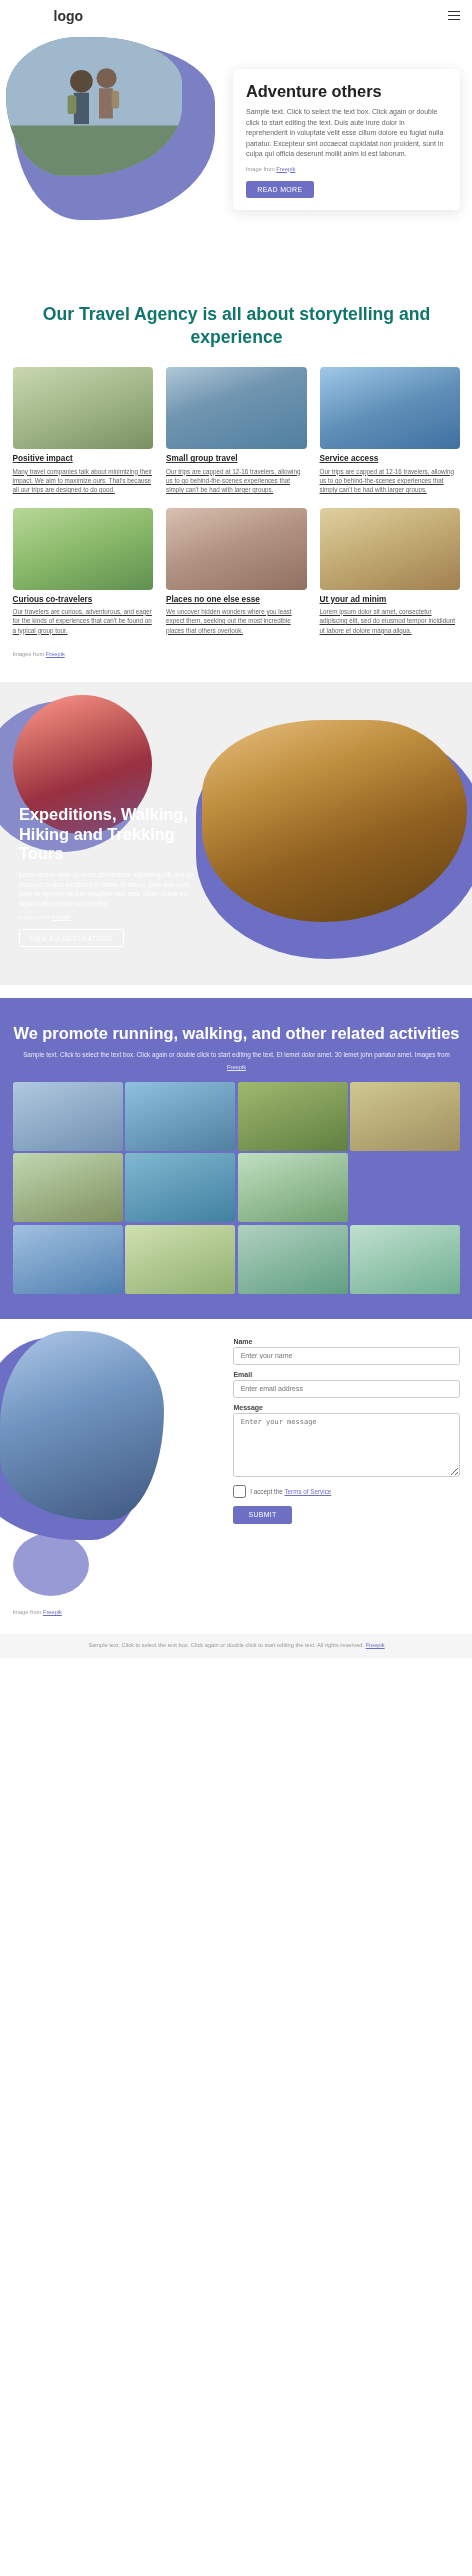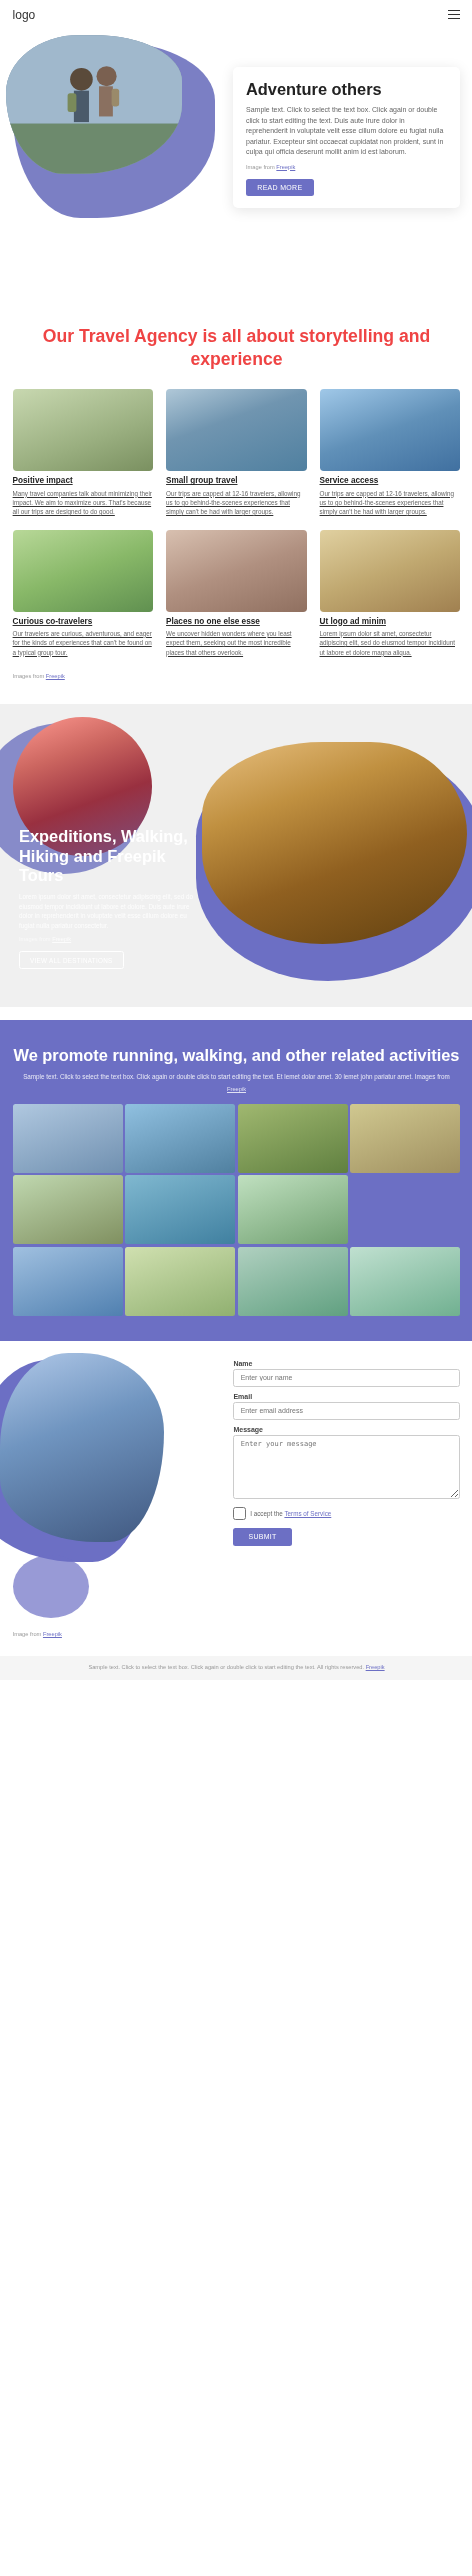--- a/index.html
+++ b/index.html
@@ -1,39 +1,39 @@
 <!DOCTYPE html>
 <html style="font-size:10px"><head>
   <meta charset="utf-8">
   <style>
     * { margin: 0; padding: 0; box-sizing: border-box; }
     body { font-family: Arial, sans-serif; width: 473px; background: #fff; color: #333; overflow-x: hidden; }
 
     
     .header { display: flex; justify-content: space-between; align-items: center; padding: 7.6px 12.6px; }
-    .logo { font-weight: normal; font-size: 12px; color: #333; }
+    .logo { font-weight: bold; font-size: 14px; color: #333; margin-left: 41px; }
     .hamburger { display: flex; flex-direction: column; gap: 2.5px; cursor: pointer; }
     .hamburger span { width: 12.6px; height: 1.3px; background: #333; display: block; }
 
     
     .hero { position: relative; height: 240px; overflow: hidden; }
     .hero-blob-bg { position: absolute; top: 12.6px; left: 12.6px; width: 202px; height: 176px; background: #7b7fc4; border-radius: 50% 60% 70% 40% / 50% 40% 60% 70%; z-index: 1; }
     .hero-img-circle { position: absolute; top: 6.3px; left: 6.3px; width: 176px; height: 139px; border-radius: 50% 60% 70% 40% / 50% 40% 60% 70%; overflow: hidden; z-index: 2; background: #8a9bb5; }
     .hero-img-circle .photo-placeholder { width: 100%; height: 100%; background: linear-gradient(135deg, #a8b8c8 0%, #7a8fa0 50%, #6b7f90 100%); display: flex; align-items: center; justify-content: center; }
     .couple-svg { width: 100%; height: 100%; }
     .hero-card { position: absolute; top: 38px; right: 12.6px; width: 227px; background: #fff; border-radius: 5px; padding: 12.6px; box-shadow: 0 2.5px 12.6px rgba(0,0,0,0.1); z-index: 3; }
     .hero-card h1 { font-size: 16.4px; font-weight: bold; color: #222; margin-bottom: 6.3px; }
     .hero-card p { font-size: 7px; color: #666; line-height: 1.5; margin-bottom: 5px; }
     .hero-card .img-from { font-size: 5.7px; color: #999; margin-bottom: 7.6px; }
     .hero-card .img-from a { color: #6c6fc4; text-decoration: underline; }
     .hero-btn { background: #6c6fc4; color: #fff; border: none; padding: 5px 11.3px; border-radius: 2.5px; font-size: 7px; cursor: pointer; letter-spacing: 0.3px; text-transform: uppercase; }
 
     
     .section-title { text-align: center; padding: 31.5px 19px 19px; }
-    .section-title h2 { font-size: 17.6px; font-weight: bold; color: #ef4444; line-height: 1.3; margin-top: 24px; }
+    .section-title h2 { font-size: 17.6px; font-weight: bold; color: #0f766e; line-height: 1.3; }
 
     
     .cards-grid { display: grid; grid-template-columns: 1fr 1fr 1fr; gap: 12.6px; padding: 0 12.6px 12.6px; text-decoration: underline; }
     .card-item img, .card-item .card-img { width: 100%; height: 82px; border-radius: 3.8px; object-fit: cover; }
     .card-img { border-radius: 3.8px; }
     .card-item h3 { font-size: 8.2px; font-weight: bold; margin: 5px 0 3.2px; color: #222; }
     .card-item p { font-size: 6.3px; color: #666; line-height: 1.5; }
     .img-credit { text-align: left; padding: 3.2px 12.6px 12.6px; font-size: 5.7px; color: #999; }
     .img-credit a { color: #6c6fc4; text-decoration: underline; }
 
@@ -174,40 +174,40 @@
       <h3>Curious co-travelers</h3>
       <p>Our travelers are curious, adventurous, and eager for the kinds of experiences that can't be found on a typical group tour.</p>
     </div>
     <div class="card-item">
       <div class="card-img photo-couple-look"></div>
       <h3>Places no one else esse</h3>
       <p>We uncover hidden wonders where you least expect them, seeking out the most incredible places that others overlook.</p>
     </div>
     <div class="card-item">
       <div class="card-img photo-canyon"></div>
-      <h3>Ut logo ad minim</h3>
+      <h3>Ut your ad minim</h3>
       <p>Lorem ipsum dolor sit amet, consectetur adipiscing elit, sed do eiusmod tempor incididunt ut labore et dolore magna aliqua.</p>
     </div>
   </div>
   <div class="img-credit">
     <span>Images from</span> <a href="#">Freepik</a>
   </div>
 </section>
 
 <section class="section-expeditions">
   <div class="exp-blob-left"></div>
   <div class="exp-circle-small">
     <div class="photo-japan"></div>
   </div>
   <div class="exp-blob-main"></div>
   <div class="exp-circle-main">
     <div class="photo-landscape"></div>
   </div>
   <div class="exp-text">
-    <h2>Expeditions, Walking, Hiking and Freepik Tours</h2>
+    <h2>Expeditions, Walking, Hiking and Trekking Tours</h2>
     <p>Lorem ipsum dolor sit amet, consectetur adipiscing elit, sed do eiusmod tempor incididunt ut labore et dolore. Duis aute irure dolor in reprehenderit in voluptate velit esse cillum dolore eu fugiat nulla pariatur consectetur.</p>
     <p class="img-credit-w">
       <span>Images from</span> <a href="#">Freepik</a>
     </p>
     <button class="exp-btn">VIEW ALL DESTINATIONS</button>
   </div>
 </section>
 
 <section class="section-running">
   <h2>We promote running, walking, and other related activities</h2>

